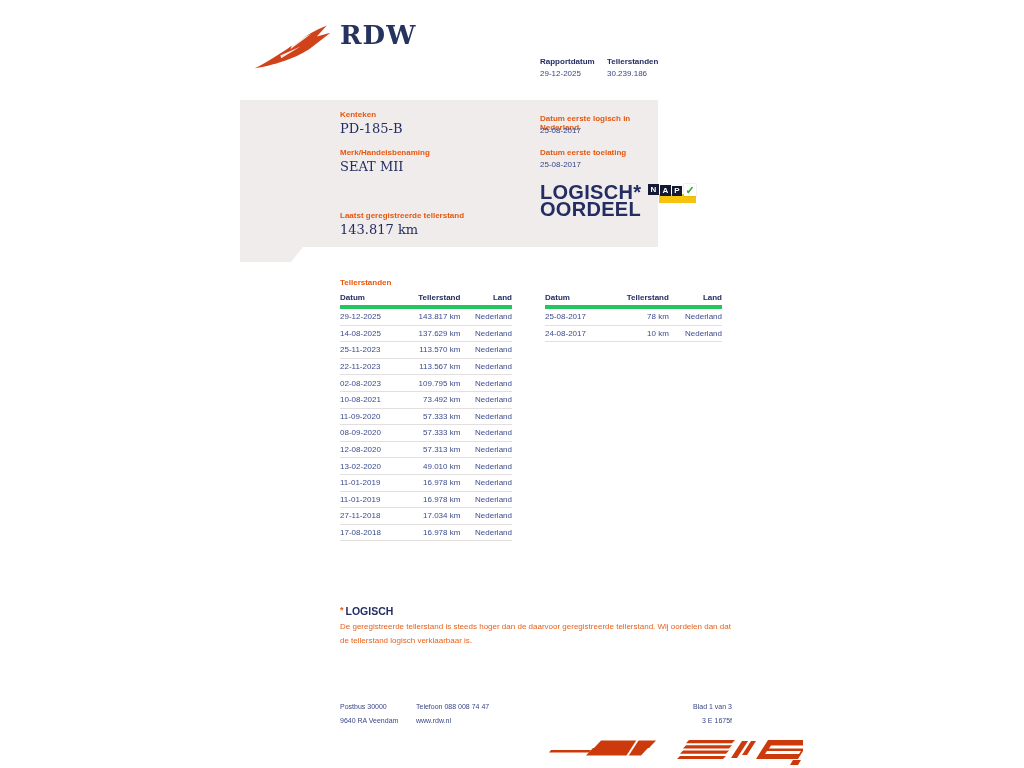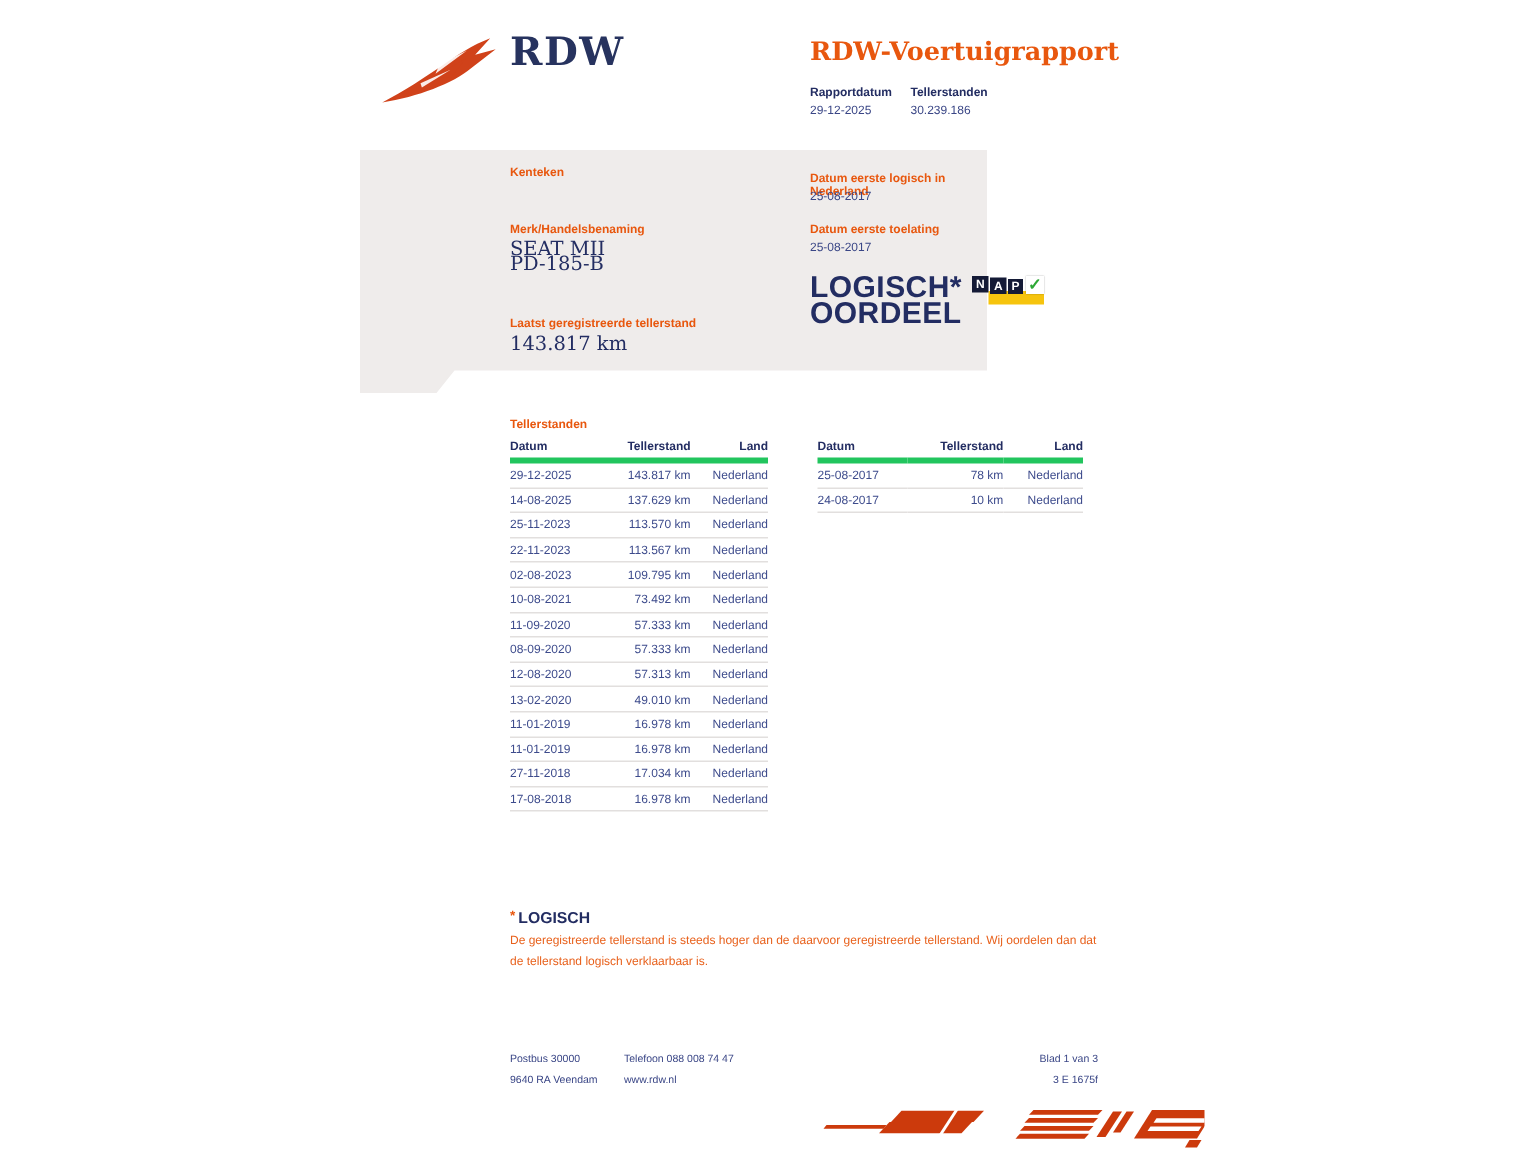--- a/index.html
+++ b/index.html
@@ -55,29 +55,28 @@
 <div id="page">
 
   <svg class="logo-wing" viewBox="0 0 90 55">
     <path d="M2 52 C 18 44, 34 33, 46 25 C 57 17 68 10 81 5 L 70 17 L 85 13 L 67 27 C 54 38 28 48 2 52 Z" fill="#D0421A"></path>
     <path d="M40 33 L 63 20 L 52 34 Z" fill="#D0421A"></path>
     <path d="M44 24 L 64 14 L 41 31 Z" fill="#ffffff" opacity="0.9"></path>
     <path d="M30 38 L 52 28 L 31 41 Z" fill="#ffffff" opacity="0.9"></path>
   </svg>
   <div class="logo-text">RDW</div>
 
-  <div class="doc-title">RDW-Voertuigrapport</div>
   <div class="meta-label" style="left:540px; top:57px;">Rapportdatum</div>
   <div class="meta-value" style="left:540px; top:69px;">29-12-2025</div>
   <div class="meta-label" style="left:607px; top:57px;">Tellerstanden</div>
   <div class="meta-value" style="left:607px; top:69px;">30.239.186</div>
 
   <div class="summary-box">
     <div class="fld-label" style="left:100px; top:10px;">Kenteken</div>
-    <div class="fld-value-lg" style="left:100px; top:21px;margin-top:48px;">PD-185-B</div>
+    <div class="fld-value-lg" style="left:100px; top:21px;">PD-185-B</div>
     <div class="fld-label" style="left:100px; top:48px;">Merk/Handelsbenaming</div>
     <div class="fld-value-lg" style="left:100px; top:59px;">SEAT MII</div>
     <div class="fld-label" style="left:100px; top:111px;">Laatst geregistreerde tellerstand</div>
     <div class="fld-value-lg" style="left:100px; top:122px;">143.817 km</div>
 
     <div class="fld-label" style="left:300px; top:14px;">Datum eerste logisch in Nederland</div>
     <div class="fld-value-sm" style="left:300px; top:26px;">25-08-2017</div>
     <div class="fld-label" style="left:300px; top:48px;">Datum eerste toelating</div>
     <div class="fld-value-sm" style="left:300px; top:60px;">25-08-2017</div>
 

